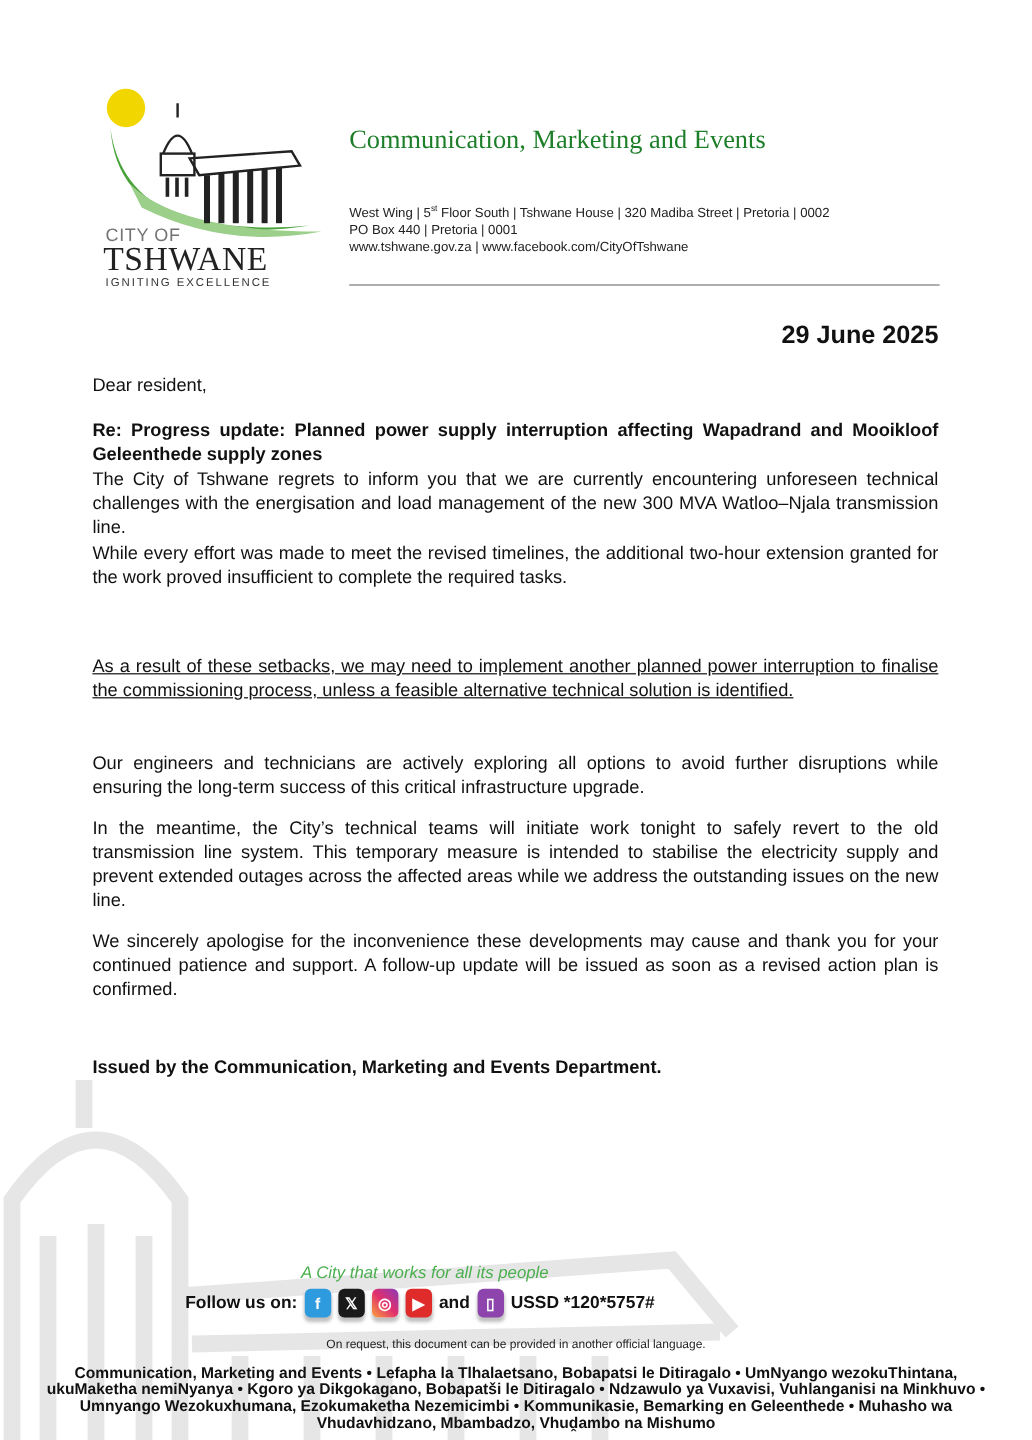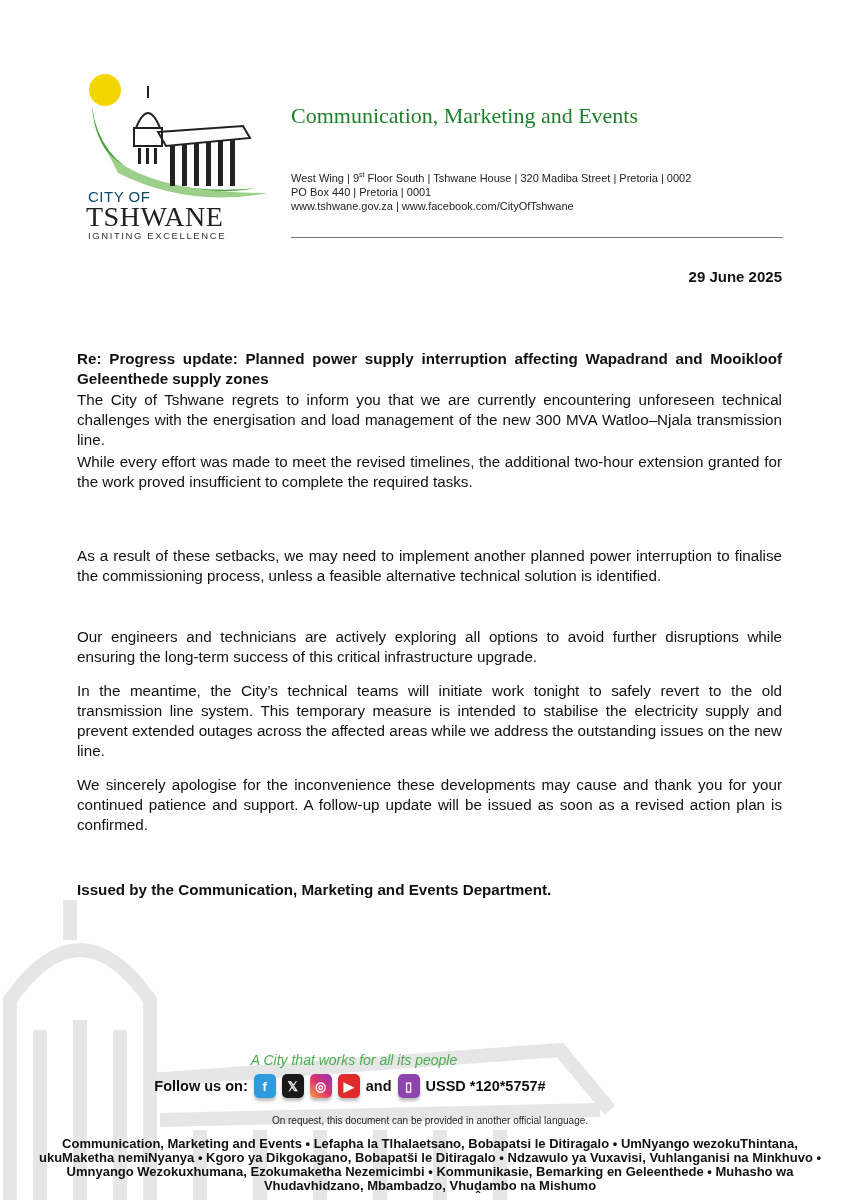--- a/index.html
+++ b/index.html
@@ -1,36 +1,36 @@
 <!DOCTYPE html>
 <html><head>
 <meta charset="utf-8">
 <style>
   html, body { margin:0; padding:0; }
   body { width:860px; height:1200px; background:#ffffff; position:relative; overflow:hidden; font-family:"Liberation Sans", sans-serif; color:#111; }
   .watermark { position:absolute; left:0; top:880px; width:620px; height:320px; z-index:0; }
   .page { position:absolute; inset:0; z-index:1; }
 
   .logo { position:absolute; left:78px; top:68px; width:200px; height:180px; }
-  .logo-text-city { position:absolute; left:88px; top:188px; font-family:"Liberation Sans", sans-serif; font-size:15px; color:#0c4a6e; letter-spacing:0.5px; }
+  .logo-text-city { position:absolute; left:88px; top:188px; font-family:"Liberation Sans", sans-serif; font-size:15px; color:#737373; letter-spacing:0.5px; }
   .logo-text-tshwane { position:absolute; left:86px; top:201px; font-family:"Liberation Serif", serif; font-size:28px; color:#222; letter-spacing:0.5px; }
   .logo-text-tag { position:absolute; left:88px; top:230px; font-size:9.5px; color:#333; letter-spacing:1.6px; }
 
   .dept-title { position:absolute; left:291px; top:103px; font-family:"Liberation Serif", serif; font-size:22px; color:#1e7f2a; }
   .address { position:absolute; left:291px; top:168px; font-size:11px; line-height:14px; color:#222; }
   .address sup { font-size:7px; }
   .hr { position:absolute; left:291px; top:237px; width:492px; height:1px; background:#777; }
 
-  .date { position:absolute; right:78px; top:268px; font-weight:bold; font-size:15px; }
+  .date { position:absolute; right:78px; top:268px; font-weight:bold; font-size:21px; }
   .body-text { position:absolute; left:77px; width:705px; font-size:15.2px; line-height:20px; text-align:justify; }
   .salutation { top:312px; }
   .subject { top:349px; font-weight:bold; }
   .p1 { top:390px; }
   .p2 { top:452px; }
-  .p3 { top:546px; }
+  .p3 { top:546px;text-decoration:underline; }
   .p4 { top:627px; }
   .p5 { top:681px; }
   .p6 { top:775px; }
   .issued { top:880px; font-weight:bold; }
 
   .slogan { position:absolute; left:0; width:708px; top:1052px; text-align:center; font-style:italic; font-size:14px; color:#4caf50; }
   .follow { position:absolute; left:0; width:700px; top:1074px; display:flex; justify-content:center; align-items:center; gap:6px; font-weight:bold; font-size:14.5px; color:#111; }
   .soc { width:22px; height:24px; border-radius:5px; display:inline-flex; align-items:center; justify-content:center; color:#fff; font-size:13px; font-weight:bold; box-shadow:0 3px 3px rgba(0,0,0,0.25); }
   .fb { background:#2d9bde; }
   .x { background:#1a1a1a; }
@@ -84,27 +84,28 @@
         <rect x="68" y="80" width="3" height="16"></rect>
         <rect x="76" y="80" width="3" height="16"></rect>
     </g>
   </svg>
   <div class="logo-text-city">CITY OF</div>
   <div class="logo-text-tshwane">TSHWANE</div>
   <div class="logo-text-tag">IGNITING  EXCELLENCE</div>
 
   <div class="dept-title">Communication, Marketing and Events</div>
   <div class="address">
-    <div><span>West Wing | 9</span><sup>st</sup><span> Floor South | Tshwane House | 320 Madiba Street | Pretoria | 0002</span></div>
+    <div><span>West Wing | 5</span><sup>st</sup><span> Floor South | Tshwane House | 320 Madiba Street | Pretoria | 0002</span></div>
     <div>PO Box 440 | Pretoria | 0001</div>
     <div>www.tshwane.gov.za | www.facebook.com/CityOfTshwane</div>
   </div>
   <div class="hr"></div>
 
   <div class="date">29 June 2025</div>
+  <div class="body-text salutation">Dear resident,</div>
   <div class="body-text subject">Re: Progress update: Planned power supply interruption affecting Wapadrand and Mooikloof Geleenthede supply zones</div>
   <div class="body-text p1">The City of Tshwane regrets to inform you that we are currently encountering unforeseen technical challenges with the energisation and load management of the new 300 MVA Watloo–Njala transmission line.</div>
   <div class="body-text p2">While every effort was made to meet the revised timelines, the additional two-hour extension granted for the work proved insufficient to complete the required tasks.</div>
   <div class="body-text p3">As a result of these setbacks, we may need to implement another planned power interruption to finalise the commissioning process, unless a feasible alternative technical solution is identified.</div>
   <div class="body-text p4">Our engineers and technicians are actively exploring all options to avoid further disruptions while ensuring the long-term success of this critical infrastructure upgrade.</div>
   <div class="body-text p5">In the meantime, the City’s technical teams will initiate work tonight to safely revert to the old transmission line system. This temporary measure is intended to stabilise the electricity supply and prevent extended outages across the affected areas while we address the outstanding issues on the new line.</div>
   <div class="body-text p6">We sincerely apologise for the inconvenience these developments may cause and thank you for your continued patience and support. A follow-up update will be issued as soon as a revised action plan is confirmed.</div>
   <div class="body-text issued">Issued by the Communication, Marketing and Events Department.</div>
 
   <div class="slogan">A City that works  for all its people</div>

